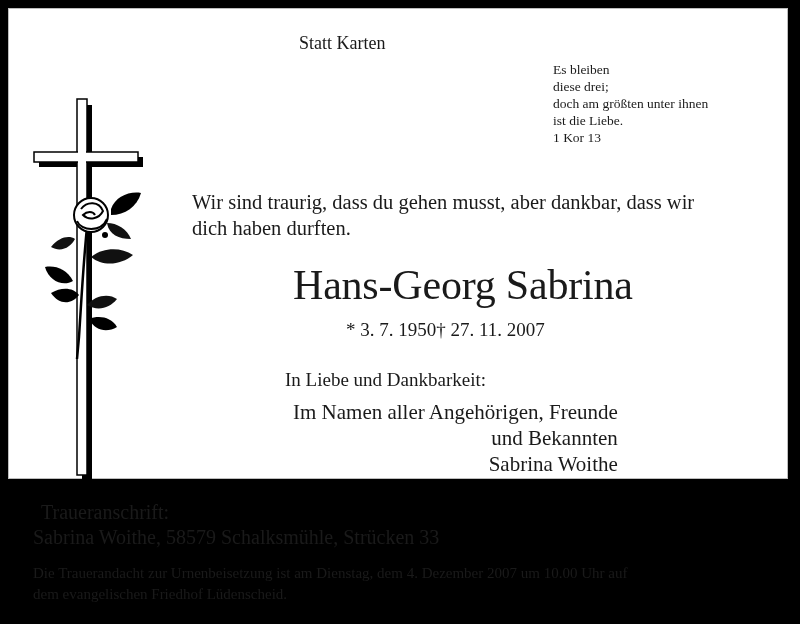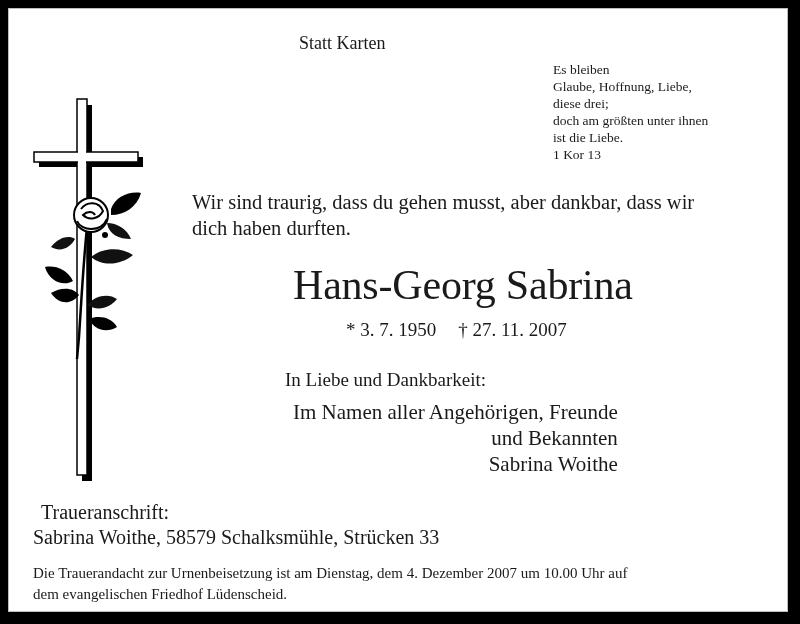--- a/index.html
+++ b/index.html
@@ -1,42 +1,41 @@
 <!DOCTYPE html>
 <html><head>
   <meta charset="utf-8">
   <style>
     html, body { margin: 0; padding: 0; background: #000; }
     body { width: 800px; height: 624px; position: relative; overflow: hidden; font-family: "Liberation Serif", serif; color: #1a1a1a; }
-    .frame { position: absolute; left: 8px; top: 8px; width: 780px; height: 604px; background: #fff; border: 1px solid #bdbdbd; box-sizing: border-box; }
+    .frame { position: absolute; left: 8px; top: 8px; width: 780px; height: 471px; background: #fff; border: 1px solid #bdbdbd; box-sizing: border-box; }
     .abs { position: absolute; white-space: nowrap; }
     .statt { left: 290px; top: 24px; font-size: 18px; }
     .quote { left: 544px; top: 52px; font-size: 13.5px; line-height: 17px; }
     .quote .ref { text-align: left; padding-right: 42px; margin-top: 0px; }
     .intro { left: 183px; top: 180px; font-size: 20.5px; line-height: 26px; }
     .name { left: 284px; top: 252px; font-size: 42px; letter-spacing: -0.2px; }
     .dates { left: 337px; top: 310px; font-size: 19px; }
-    .dates span + span { margin-left: 22px; }
+    .dates span + span { }
     .liebe { left: 276px; top: 360px; font-size: 19px; }
     .signers { left: 284px; top: 390px; font-size: 21px; line-height: 26px; text-align: right; }
     .addr-label { left: 32px; top: 492px; font-size: 20px; }
     .addr { left: 24px; top: 517px; font-size: 20px; }
     .ceremony { left: 24px; top: 554px; font-size: 15px; line-height: 21px; }
     .cross { position: absolute; left: 20px; top: 88px; width: 120px; height: 385px; }
   </style>
 </head>
 <body>
 
 <div class="frame">
 
   <div class="abs statt">Statt Karten</div>
 
   <div class="abs quote">
     <div>Es bleiben</div>
-    <div>Glaube, Hoffnung, Liebe,</div>
     <div>diese drei;</div>
     <div>doch am größten unter ihnen</div>
     <div>ist die Liebe.</div>
     <div class="ref">1 Kor 13</div>
   </div>
 
   <svg class="cross" viewBox="0 0 120 385">
 
     <rect x="53" y="8" width="10" height="376" fill="#000"></rect>
     <rect x="10" y="60" width="104" height="10" fill="#000"></rect>

